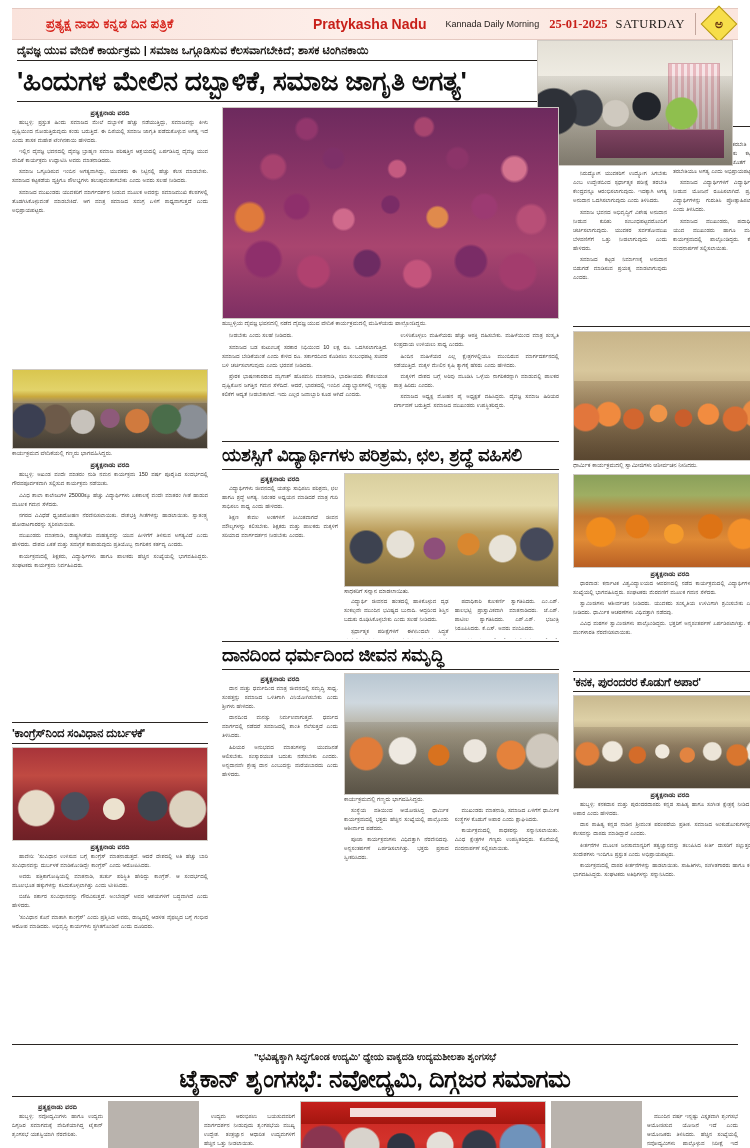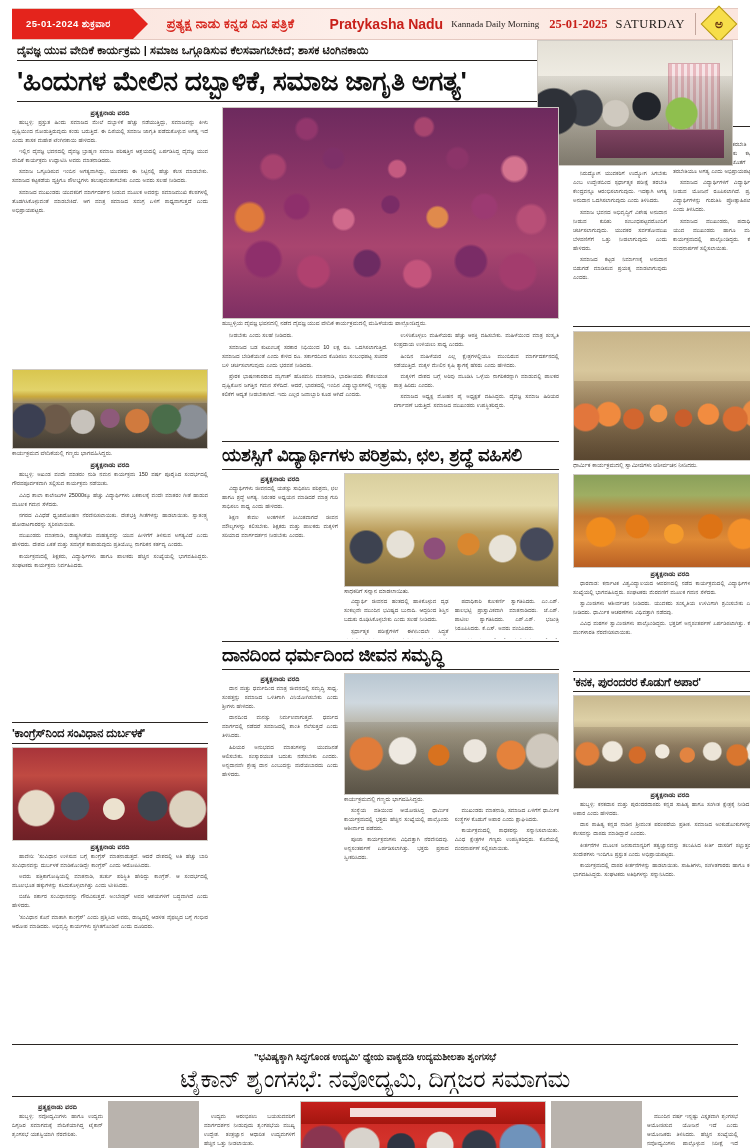--- a/index.html
+++ b/index.html
@@ -28,21 +28,21 @@
     content:"";position:absolute;right:-15px;top:0;width:0;height:0;
     border-top:15px solid transparent;border-bottom:15px solid transparent;
     border-left:15px solid #e4241c;
   }
   .mh-kan{
     flex:0 0 auto;margin-left:34px;color:#d6241c;font-size:13px;
     font-weight:bold;letter-spacing:.2px;white-space:nowrap;
   }
   .mh-spacer{flex:1 1 auto;}
   .mh-brand{color:#c8201a;font-size:14px;font-weight:bold;white-space:nowrap;}
-  .mh-sub{color:#211d1a;font-size:9px;margin-left:8px;white-space:nowrap;font-family:Liberation Serif, serif;}
+  .mh-sub{color:#211d1a;font-size:9px;margin-left:19px;white-space:nowrap;}
   .mh-date2{color:#c8201a;font-size:12.5px;font-weight:bold;margin-left:10px;
     font-family:"Liberation Serif",serif;white-space:nowrap;}
   .mh-day{color:#1d1a17;font-size:12.5px;margin-left:8px;
     font-family:"Liberation Serif",serif;letter-spacing:.5px;white-space:nowrap;}
   .mh-divider{width:1px;height:22px;background:#c3a69d;margin:0 10px;}
   .mh-logo{
     width:24px;height:24px;margin-right:6px;
     background:#f7de4a;border:1.3px solid #b89a1a;
     transform:rotate(45deg);display:flex;align-items:center;justify-content:center;
   }
@@ -105,21 +105,21 @@
   .rule{height:1.1px;background:#2a2522;margin:4px 0;}
   .vrule{width:1px;background:#b9b3ad;align-self:stretch;}
 
   
   .feat{margin:6px 12px 0 12px;}
   .feat-kicker{
     font-size:9.6px;font-weight:bold;color:#1a1714;text-align:center;
     padding:2px 0 1px 0;
   }
   .feat-head{
-    font-size:24px;font-weight:normal;color:#0f0d0c;text-align:center;
+    font-size:24px;font-weight:bold;color:#0f0d0c;text-align:center;
     letter-spacing:-.4px;line-height:1.15;padding:1px 0 4px 0;
     border-bottom:1.2px solid #2a2522;
   }
 
   
   .crowd{position:absolute;inset:0;background:
     radial-gradient(circle at 12% 72%,#8e2f6b 0 5%,transparent 6%),
     radial-gradient(circle at 27% 78%,#b0416f 0 5%,transparent 6%),
     radial-gradient(circle at 43% 74%,#6d2b62 0 5%,transparent 6%),
     radial-gradient(circle at 58% 79%,#c4547c 0 5%,transparent 6%),
@@ -256,21 +256,20 @@
     background:linear-gradient(180deg,#c5201c,#a3160f);}
   .banner-strip .w{position:absolute;left:20%;right:20%;top:28%;height:40%;
     background:rgba(255,255,255,.85);}
 </style>
 </head>
 <body>
 
 <div class="page">
 
   <div class="masthead">
-    <div class="mh-datetag">25-01-2024 ಶುಕ್ರವಾರ</div>
     <div class="mh-kan">ಪ್ರತ್ಯಕ್ಷ ನಾಡು ಕನ್ನಡ ದಿನ ಪತ್ರಿಕೆ</div>
     <div class="mh-spacer"></div>
     <div class="mh-brand">Pratykasha Nadu</div>
     <div class="mh-sub">Kannada Daily Morning</div>
     <div class="mh-date2">25-01-2025</div>
     <div class="mh-day">SATURDAY</div>
     <div class="mh-divider"></div>
     <div class="mh-logo">
         <span>ಅ</span>
       </div>

